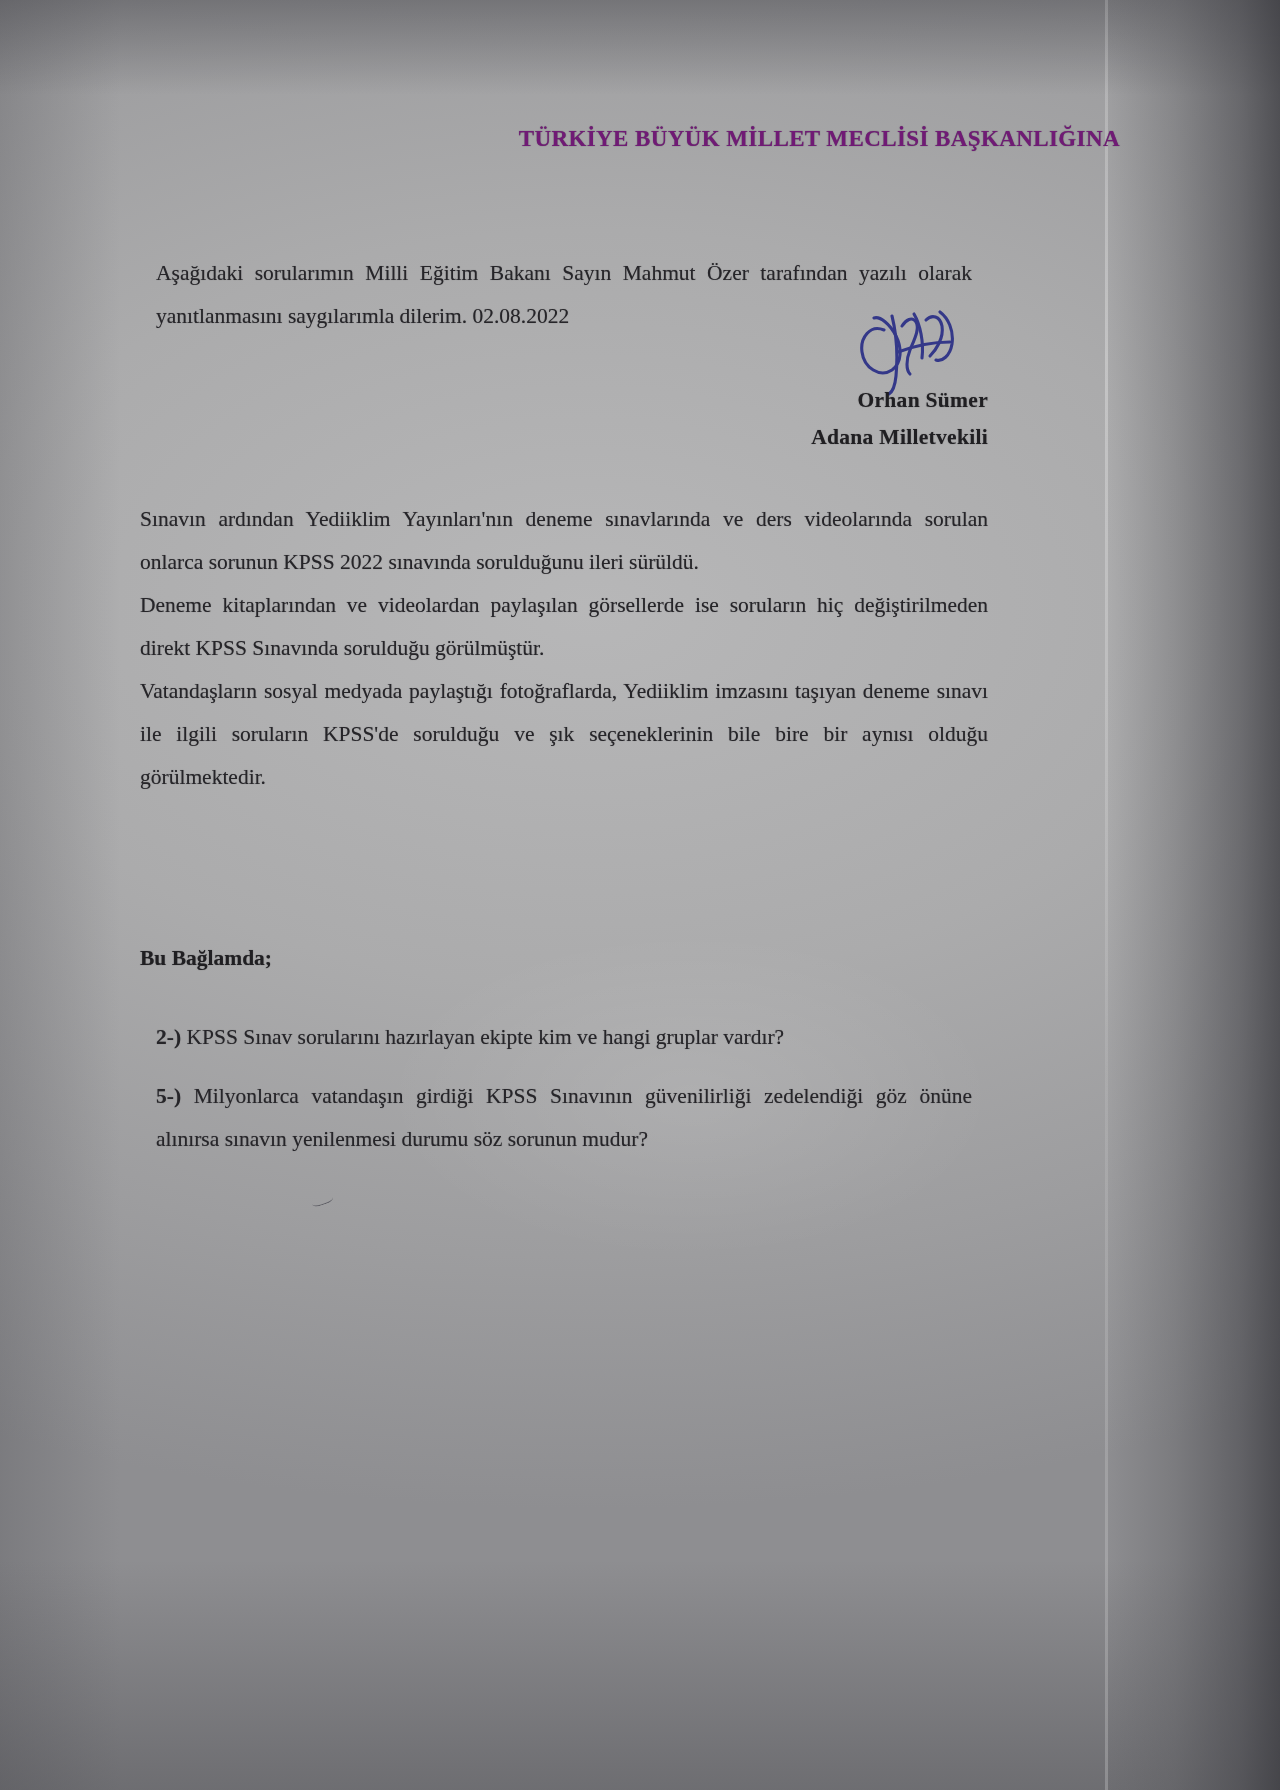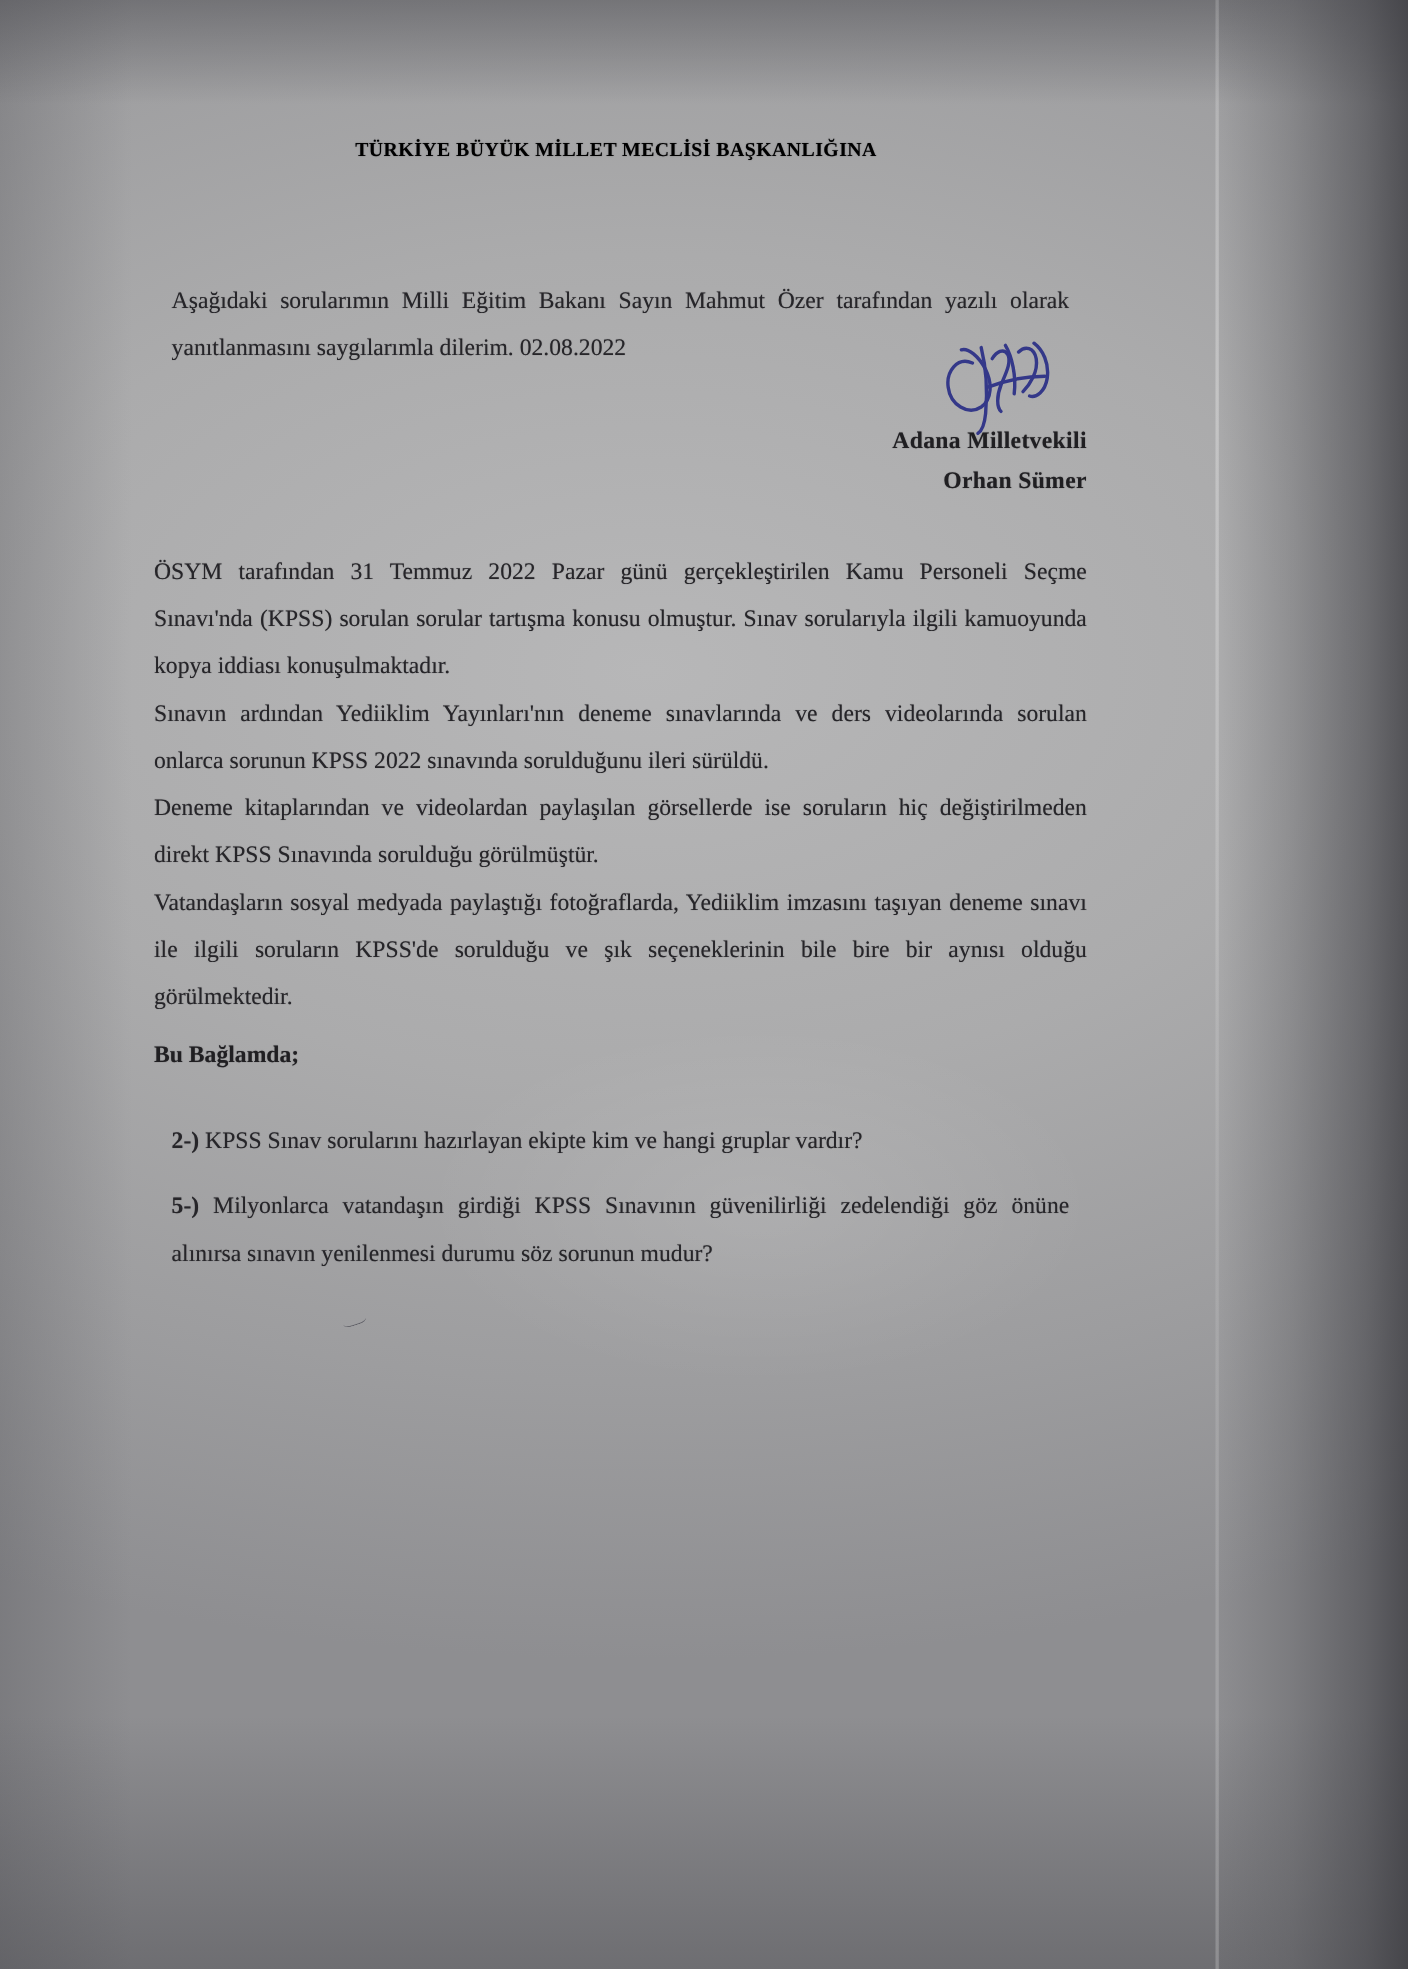--- a/index.html
+++ b/index.html
@@ -41,24 +41,24 @@
   #sheen{
     position:absolute;left:380px;top:930px;width:620px;height:330px;
     background:radial-gradient(ellipse at center, rgba(255,255,255,.10), rgba(255,255,255,0) 70%);
   }
 
   #content{
     position:absolute;left:0;top:0;width:1280px;height:1790px;
   }
   .doc-title{
     position:absolute;left:0;top:126px;width:1120px;
-    text-align:center;
-    font-size:18px;font-weight:bold;
+    text-align:right;
+    font-size:23px;font-weight:bold;
     letter-spacing:.4px;
-    color:#000000;
+    color:#701a75;
     text-shadow:0 0 1.1px rgba(30,30,34,.55);
   }
   .body-block{
     position:absolute;left:140px;width:848px;
     text-align:justify;
     font-size:21.5px;line-height:43px;
     color:#262529;
     text-shadow:0 0 .9px rgba(35,35,40,.45);
   }
   .body-block p{margin:16px;}
@@ -119,26 +119,25 @@
       <path d="M52 20 C56 36, 58 58, 56 80 C55 90, 52 96, 49 98"></path>
       <path d="M62 30 C66 24, 72 20, 76 26 C80 33, 74 44, 70 54 C66 64, 66 74, 70 78"></path>
       <path d="M74 18 C80 28, 84 46, 82 62"></path>
       <path d="M86 24 C92 18, 100 20, 102 30 C104 42, 96 54, 90 60"></path>
       <path d="M100 16 C108 22, 114 34, 112 48 C110 60, 102 66, 96 64"></path>
       <path d="M58 56 C74 50, 92 46, 110 46"></path>
     </g>
   </svg>
 
   <div class="sig-name">
+    <div>Orhan Sümer</div>
     <div>Adana Milletvekili</div>
-    <div>Orhan Sümer</div>
   </div>
 
   <div class="body-block narrative">
-    <p>ÖSYM tarafından 31 Temmuz 2022 Pazar günü gerçekleştirilen Kamu Personeli Seçme Sınavı'nda (KPSS) sorulan sorular tartışma konusu olmuştur. Sınav sorularıyla ilgili kamuoyunda kopya iddiası konuşulmaktadır.</p>
     <p>Sınavın ardından Yediiklim Yayınları'nın deneme sınavlarında ve ders videolarında sorulan onlarca sorunun KPSS 2022 sınavında sorulduğunu ileri sürüldü.</p>
     <p>Deneme kitaplarından ve videolardan paylaşılan görsellerde ise soruların hiç değiştirilmeden direkt KPSS Sınavında sorulduğu görülmüştür.</p>
     <p>Vatandaşların sosyal medyada paylaştığı fotoğraflarda, Yediiklim imzasını taşıyan deneme sınavı ile ilgili soruların KPSS'de sorulduğu ve şık seçeneklerinin bile bire bir aynısı olduğu görülmektedir.</p>
   </div>
 
   <div class="context-head">Bu Bağlamda;</div>
 
   <div class="body-block questions">
     <p class="q"><span class="num">2-)</span> <span>KPSS Sınav sorularını hazırlayan ekipte kim ve hangi gruplar vardır?</span></p>
     <p class="q"><span class="num">5-)</span> <span>Milyonlarca vatandaşın girdiği KPSS Sınavının güvenilirliği zedelendiği göz önüne alınırsa sınavın yenilenmesi durumu söz sorunun mudur?</span></p>

